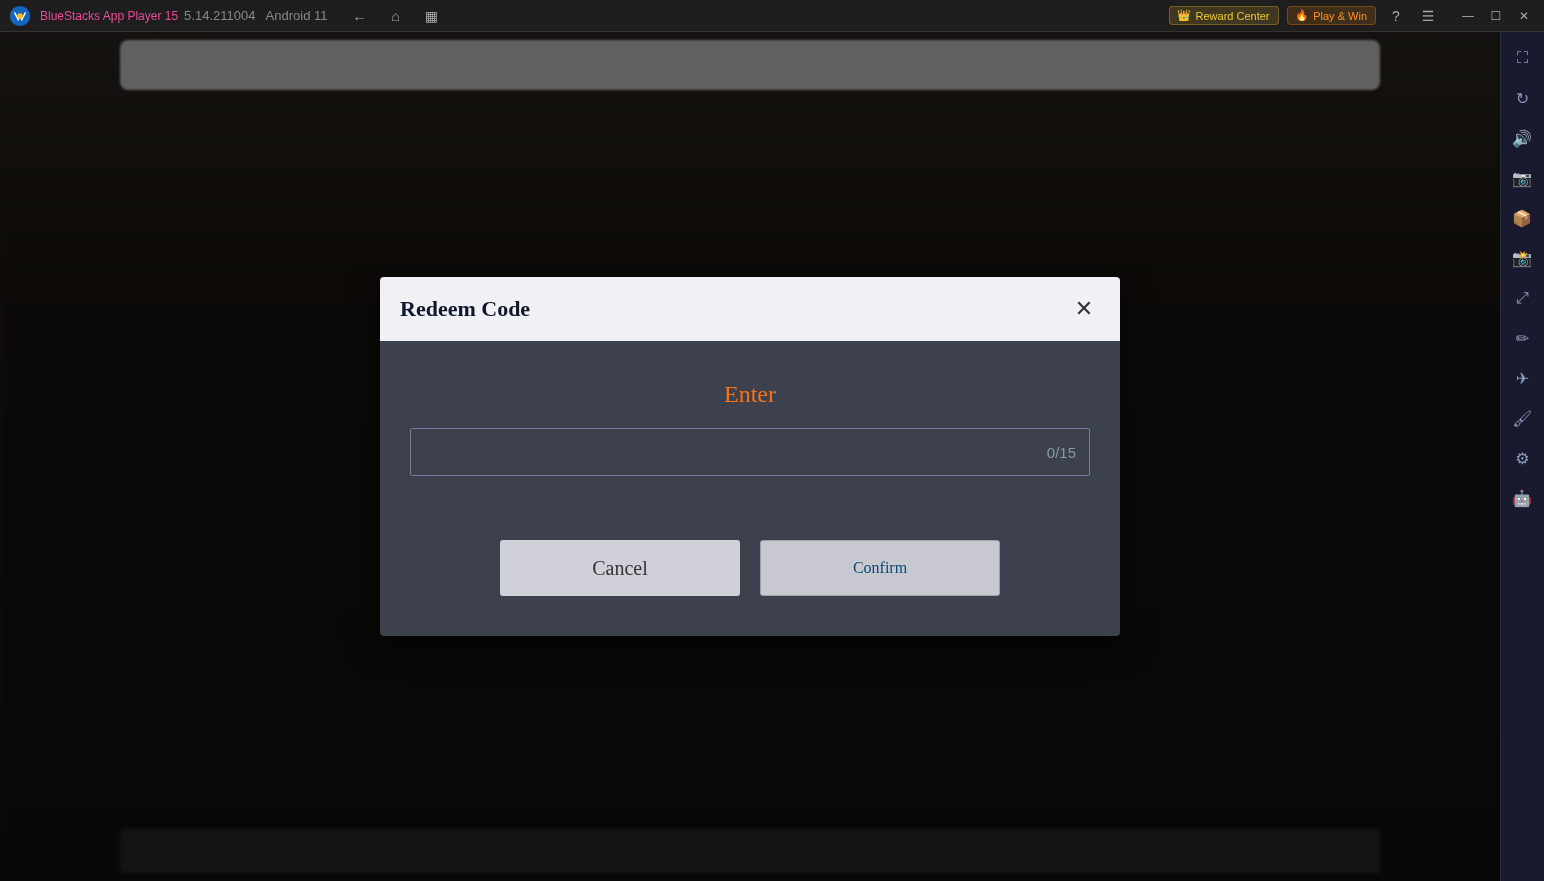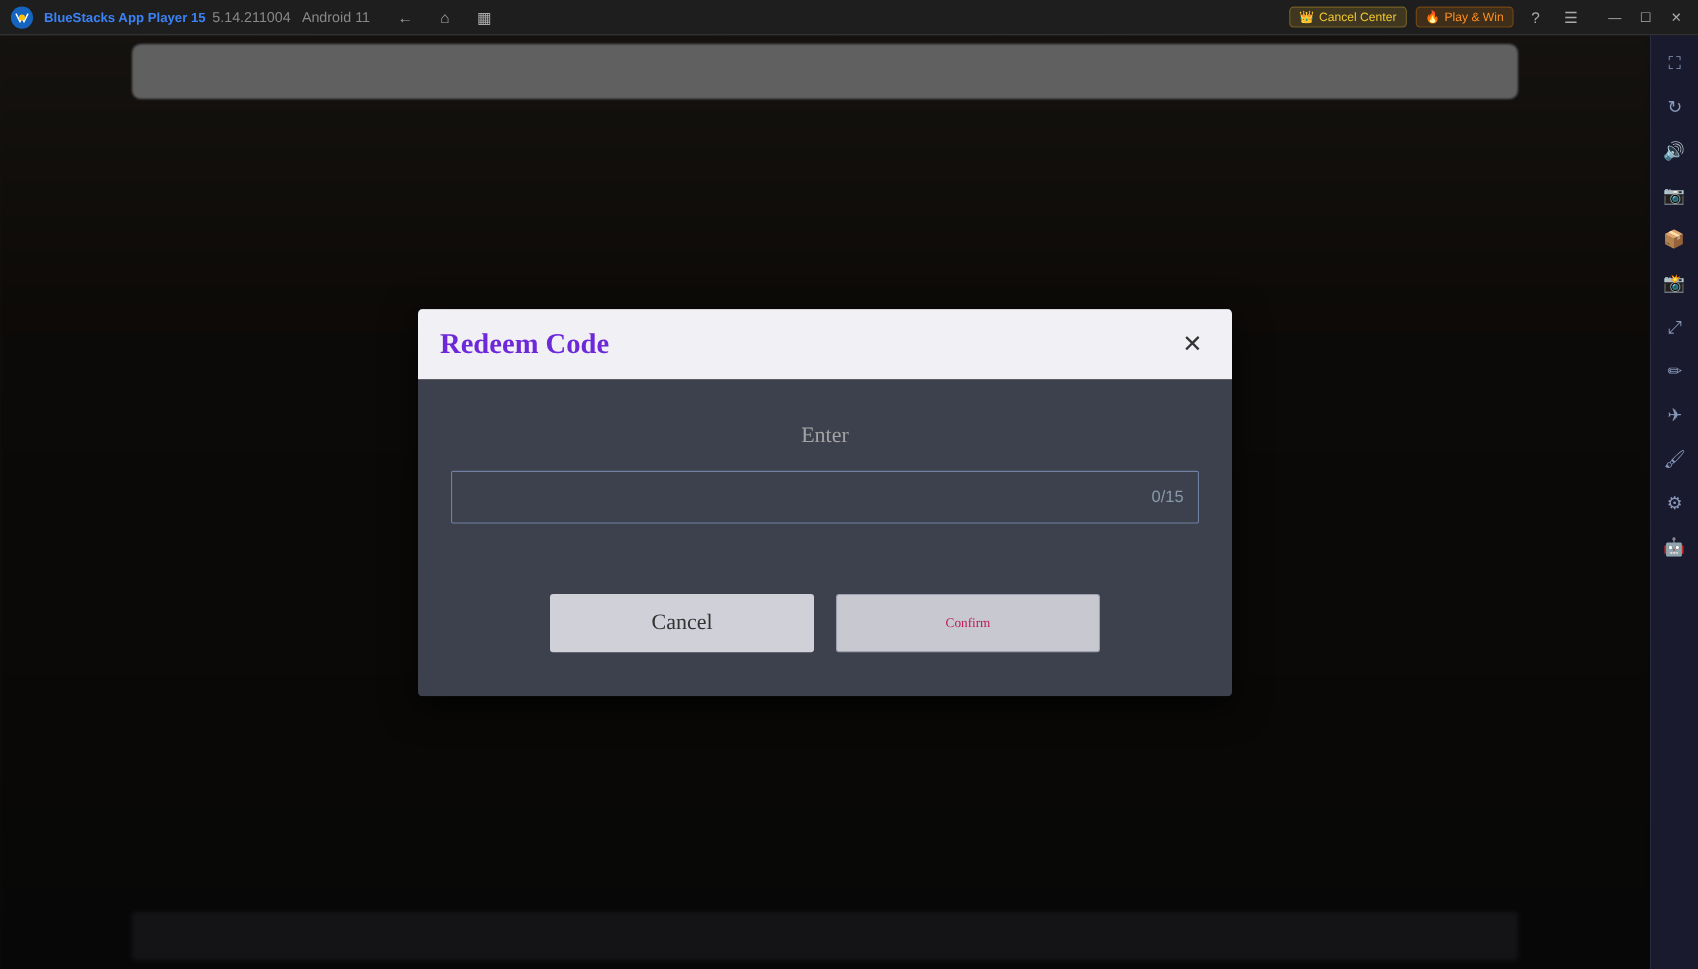--- a/index.html
+++ b/index.html
@@ -51,23 +51,23 @@
       align-items: center;
       justify-content: center;
     }
 
     .titlebar-logo svg {
       width: 22px;
       height: 22px;
     }
 
     .titlebar-appname {
-      color: #3b82f6;
+      color: #ec4899;
       font-size: 12px;
-      font-weight: 700;
+      font-weight: 400;
     }
 
     .titlebar-version {
       color: #888;
       font-size: 13px;
       margin-left: 6px;
     }
 
     .titlebar-nav {
       display: flex;
@@ -233,23 +233,23 @@
 
     .dialog-header {
       background: #f0f0f5;
       padding: 16px 20px;
       display: flex;
       align-items: center;
       justify-content: space-between;
     }
 
     .dialog-title {
-      font-size: 26px;
+      font-size: 22px;
       font-weight: 700;
-      color: #6d28d9;
+      color: #0f172a;
       font-family: Georgia, serif;
     }
 
     .dialog-close {
       width: 32px;
       height: 32px;
       display: flex;
       align-items: center;
       justify-content: center;
       font-size: 22px;
@@ -258,22 +258,22 @@
       border-radius: 4px;
     }
 
     .dialog-body {
       background: #3d404d;
       padding: 40px 30px 30px;
     }
 
     .dialog-enter-label {
       text-align: center;
-      color: #a3a3a3;
-      font-size: 20px;
+      color: #f97316;
+      font-size: 24px;
       margin-bottom: 20px;
       font-family: Georgia, serif;
     }
 
     .dialog-input-wrapper {
       position: relative;
       margin-bottom: 64px;
     }
 
     .dialog-input {
@@ -318,23 +318,23 @@
       text-align: center;
     }
 
     .btn-confirm {
       flex: 1;
       max-width: 240px;
       padding: 18px;
       background: #c8c8d0;
       border: 1px solid #a0a0b0;
       border-radius: 3px;
-      font-size: 12px;
+      font-size: 16px;
       font-family: Georgia, serif;
-      color: #be185d;
+      color: #0c4a6e;
       cursor: pointer;
       text-align: center;
     }
 
     
     .game-bottombar {
       position: absolute;
       bottom: 8px;
       left: 8%;
       right: 8%;
@@ -366,21 +366,21 @@
 
   <div class="titlebar-nav">
     <div class="titlebar-nav-btn" title="Back">←</div>
     <div class="titlebar-nav-btn" title="Home">⌂</div>
     <div class="titlebar-nav-btn" title="Multi-instance">▦</div>
   </div>
 
   <div class="titlebar-right">
     <div class="reward-center-btn">
       <span>👑</span>
-      <span>Cancel Center</span>
+      <span>Reward Center</span>
     </div>
     <div class="play-win-btn">
       <span>🔥</span>
       <span>Play &amp; Win</span>
     </div>
     <div class="titlebar-icon-btn">?</div>
     <div class="titlebar-icon-btn">☰</div>
     <div class="titlebar-window-btns">
       <div class="win-btn">—</div>
       <div class="win-btn">☐</div>

